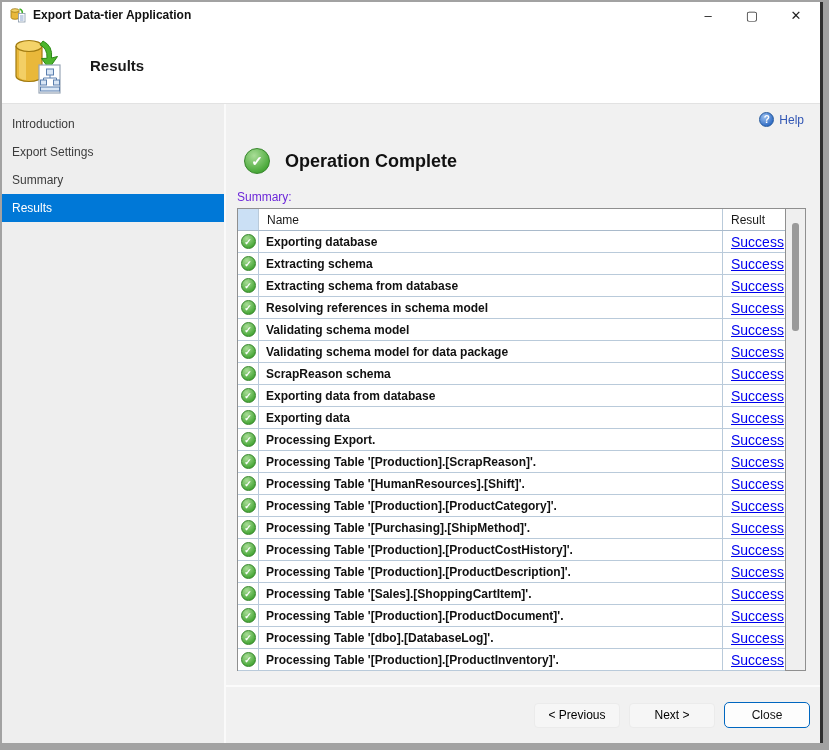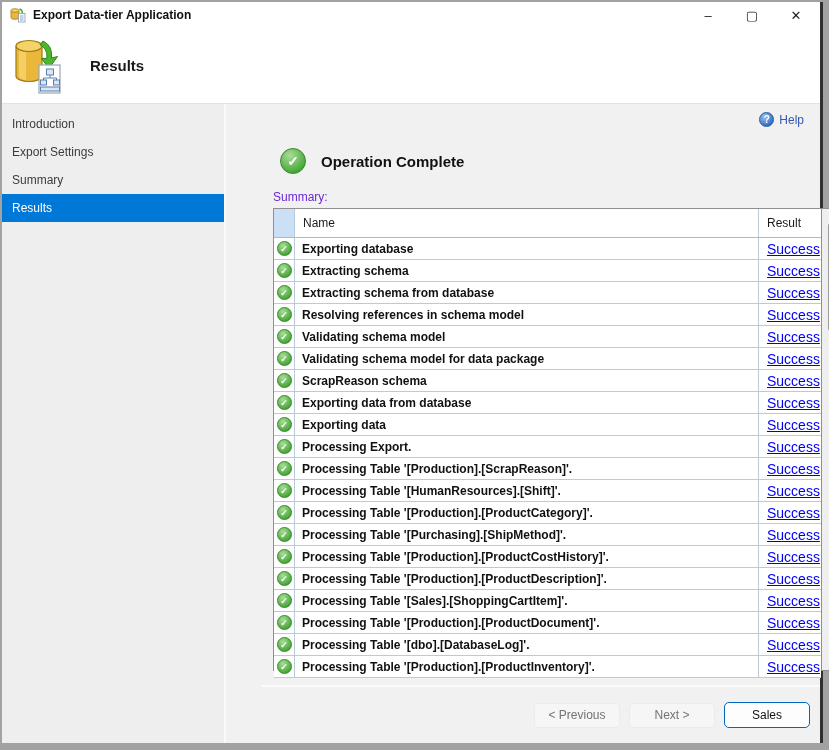--- a/index.html
+++ b/index.html
@@ -19,21 +19,21 @@
              font-size:13px; color:#222; cursor:default; }
   .win-btn.close { margin-right:2px; }
 
   
   .wiz-header { height:76px; background:#ffffff; border-bottom:1px solid #e2e2e2;
                 display:flex; align-items:center; padding-left:10px; flex:0 0 auto; }
   .wiz-header .big-ico { width:52px; height:58px; margin-right:26px; }
   .wiz-title { font-size:15px; font-weight:bold; color:#1a1a1a; }
 
   
-  .body { flex:1; display:flex; min-height:0;gap:36px; }
+  .body { flex:1; display:flex; min-height:0; }
   .sidebar { width:224px; flex:0 0 auto; background:#eeeeee; border-right:2px solid #fafafa;
              padding-top:6px; }
   .nav-item { height:28px; line-height:28px; padding-left:10px; font-size:12px; color:#3c3c3c;
               cursor:default; }
   .nav-item.selected { background:#0078d7; color:#ffffff; }
 
   .content { flex:1; background:#f1f1f1; display:flex; flex-direction:column; min-width:0; }
   .main { flex:1; position:relative; }
 
   .help-link { position:absolute; top:8px; right:16px; display:flex; align-items:center;
@@ -43,29 +43,29 @@
               border:1px solid #265a9e; color:#fff; font-size:10px; font-weight:bold;
               display:flex; align-items:center; justify-content:center; }
   .help-txt { color:#3156b4; font-size:12px; }
 
   .op-complete { position:absolute; left:18px; top:44px; display:flex; align-items:center; }
   .check { border-radius:50%; background:radial-gradient(circle at 38% 28%, #a9dd97, #4aa93a 72%, #388d2b);
            border:1px solid #35852a; color:#fff; display:flex; align-items:center;
            justify-content:center; font-weight:bold; }
   .check.big { width:26px; height:26px; font-size:14px; }
   .check.sm  { width:15px; height:15px; font-size:9px; }
-  .op-title { font-size:15px; font-weight:bold; color:#111; margin-left:15px; }
+  .op-title { font-size:18px; font-weight:bold; color:#111; margin-left:15px; }
 
   .summary-lbl { position:absolute; left:11px; top:86px; font-size:12px; color:#6d28d9; }
 
   
   .grid { position:absolute; left:11px; top:104px; width:569px; height:463px;
           border:1px solid #8f8f8f; background:#ffffff; display:flex; }
   .grid-main { flex:1; display:flex; flex-direction:column; min-width:0; }
-  .thead { height:29px; display:flex; flex:0 0 auto; border-bottom:1px solid #a9bacb;
+  .thead { height:22px; display:flex; flex:0 0 auto; border-bottom:1px solid #a9bacb;
            background:#fff; font-size:12px; color:#1a1a1a; }
   .th-corner { width:21px; flex:0 0 auto; background:#cbe0f5; border-right:1px solid #b9cada; }
   .th-name { flex:1; display:flex; align-items:center; padding-left:8px;
              border-right:1px solid #b9cada; }
   .th-result { width:62px; flex:0 0 auto; display:flex; align-items:center; padding-left:8px; }
   .trow { height:22px; display:flex; flex:0 0 auto; border-bottom:1px solid #b9cada;
           background:#fff; }
   .cell-icon { width:21px; flex:0 0 auto; display:flex; align-items:center;
                justify-content:center; border-right:1px solid #b9cada; }
   .cell-name { flex:1; display:flex; align-items:center; padding-left:7px; font-size:12px;
@@ -76,21 +76,21 @@
   .vscroll { width:20px; flex:0 0 auto; background:#efefef; border-left:1px solid #8f8f8f;
              position:relative; }
   .vthumb { position:absolute; left:6px; top:14px; width:7px; height:108px; background:#9a9a9a;
             border-radius:3px; }
 
   
   .footer { height:58px; flex:0 0 auto; border-top:2px solid #fbfbfb; display:flex;
             align-items:center; justify-content:flex-end; padding-right:10px; gap:9px; }
   .btn { width:86px; height:25px; font-size:12px; font-family:"Liberation Sans",sans-serif;
          display:flex; align-items:center; justify-content:center; }
-  .btn.disabled { background:#f6f6f6; border:1px solid #ebebeb; color:#737373; border-radius:4px; }
+  .btn.disabled { background:#f6f6f6; border:1px solid #ebebeb; color:#000000; border-radius:4px; }
   .btn.default { background:#fdfdfd; border:1px solid #0067c0; color:#111; border-radius:5px;
                  height:26px; cursor:pointer; }
 </style>
 </head>
 <body>
 
 <div class="frame">
   <div class="window">
 
     <div class="titlebar">
@@ -341,19 +341,19 @@
             <div class="vscroll">
               <div class="vthumb"></div>
             </div>
           </div>
 
         </div>
 
         <div class="footer">
           <div class="btn disabled">&lt; Previous</div>
           <div class="btn disabled">Next &gt;</div>
-          <div class="btn default">Sales</div>
+          <div class="btn default">Close</div>
         </div>
       </div>
     </div>
 
   </div>
 </div>
 
 </body></html>

